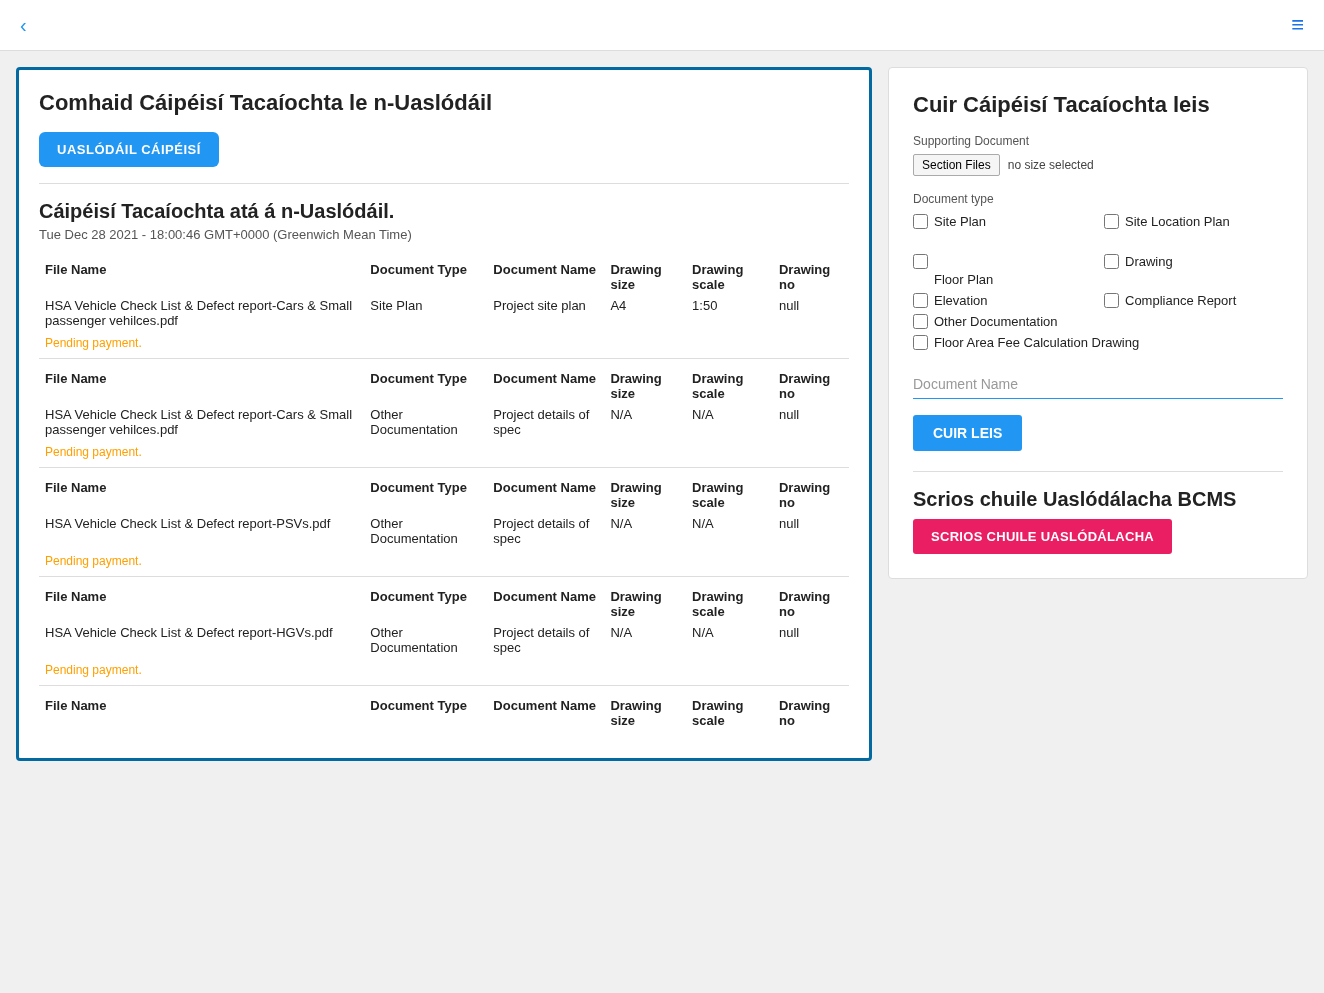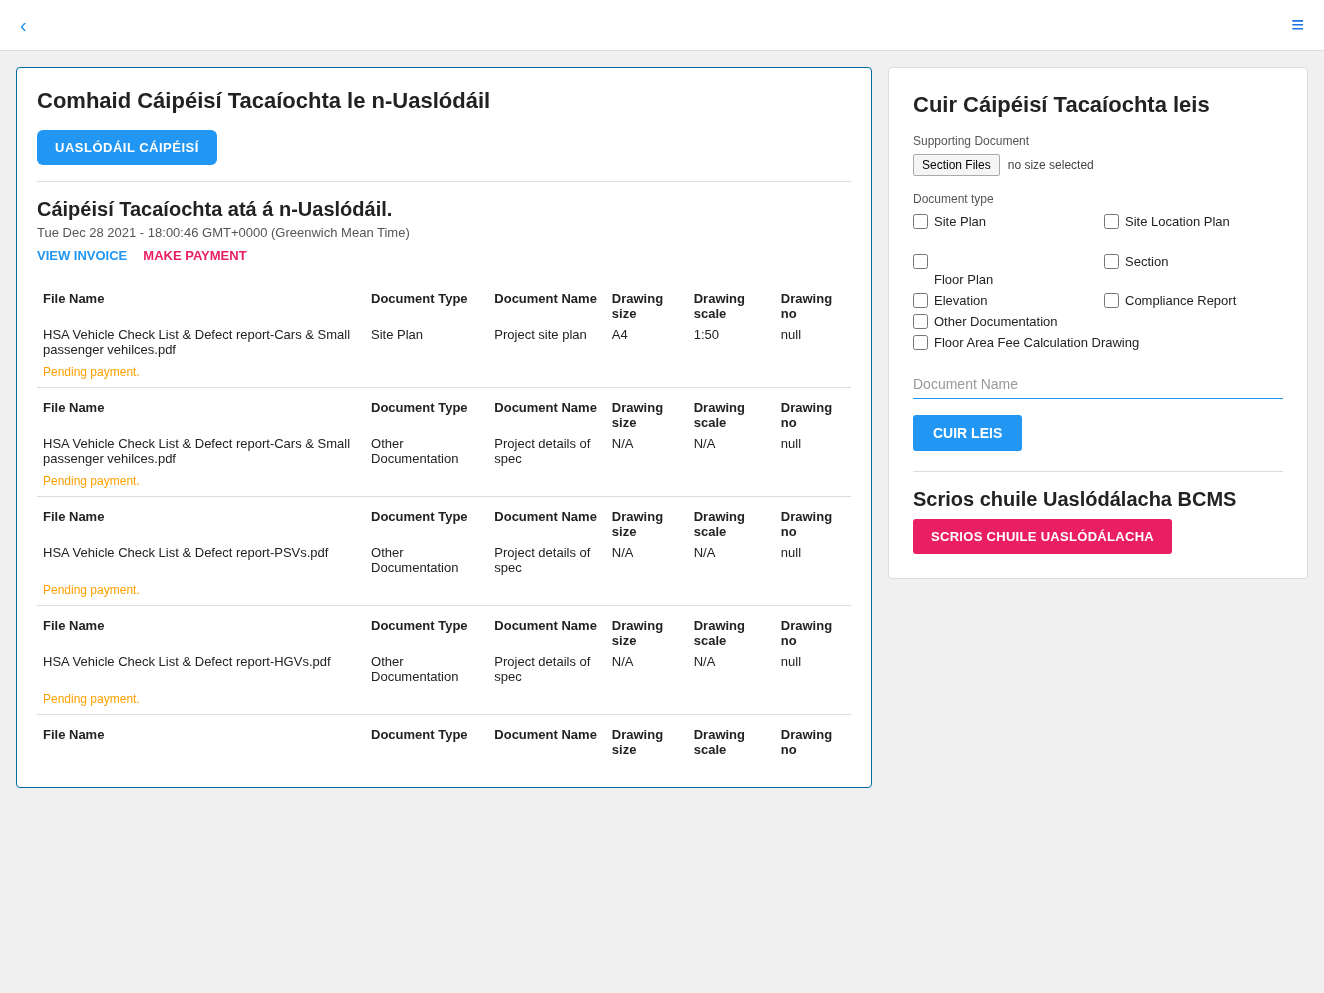--- a/index.html
+++ b/index.html
@@ -15,21 +15,21 @@
     }
     .menu-icon { font-size: 22px; color: #1a73e8; cursor: pointer; }
 
     .main-content {
       display: flex; gap: 16px; padding: 16px; max-width: 1324px;
     }
 
     
     .left-panel {
       flex: 1; background: #fff; border-radius: 4px; padding: 20px;
-      border: 1px solid #0369a1;
+      border: 3px solid #0369a1;
     }
     .left-panel h1 { font-size: 22px; font-weight: bold; margin-bottom: 16px; }
     .upload-btn {
       background: #2196F3; color: #fff; border: none; padding: 10px 18px;
       font-size: 13px; font-weight: bold; border-radius: 6px; cursor: pointer;
       letter-spacing: 0.5px; text-transform: uppercase;
     }
     .divider { border: none; border-top: 1px solid #ddd; margin: 16px 0; }
 
     .section-title { font-size: 20px; font-weight: bold; margin-bottom: 4px; }
@@ -97,24 +97,20 @@
 
 <div class="main-content">
 
   <div class="left-panel">
     <h1>Comhaid Cáipéisí Tacaíochta le n-Uaslódáil</h1>
     <button class="upload-btn">UASLÓDÁIL CÁIPÉISÍ</button>
     <hr class="divider">
 
     <div class="section-title">Cáipéisí Tacaíochta atá á n-Uaslódáil.</div>
     <div class="section-date">Tue Dec 28 2021 - 18:00:46 GMT+0000 (Greenwich Mean Time)</div>
-    <div class="link-row">
-      <button class="link-btn">VIEW INVOICE</button>
-      <button class="link-btn" style="color:#e91e63;">MAKE PAYMENT</button>
-    </div>
 
     <table class="doc-table">
       <tbody id="doc-table-body">
           <tr class="doc-row-header">
             <td>File Name</td>
             <td>Document Type</td>
             <td>Document Name</td>
             <td>Drawing size</td>
             <td>Drawing scale</td>
             <td>Drawing no</td>
@@ -225,21 +221,21 @@
         <div class="checkbox-item">
           <input type="checkbox" id="cb_site_location" style="">
           <label for="cb_site_location" style="cursor: pointer; font-size: 13px;">Site Location Plan</label>
         </div>
         <div class="checkbox-item">
           <input type="checkbox" id="cb_floor_plan" style="">
           <label for="cb_floor_plan" style="cursor: pointer; font-size: 13px; margin-top: 37px;">Floor Plan</label>
         </div>
         <div class="checkbox-item">
           <input type="checkbox" id="cb_section" style="">
-          <label for="cb_section" style="cursor: pointer; font-size: 13px;">Section</label>
+          <label for="cb_section" style="cursor: pointer; font-size: 13px;">Drawing</label>
         </div>
         <div class="checkbox-item">
           <input type="checkbox" id="cb_elevation" style="">
           <label for="cb_elevation" style="cursor: pointer; font-size: 13px;">Elevation</label>
         </div>
         <div class="checkbox-item">
           <input type="checkbox" id="cb_compliance" style="">
           <label for="cb_compliance" style="cursor: pointer; font-size: 13px;">Compliance Report</label>
         </div>
         <div class="checkbox-item">

